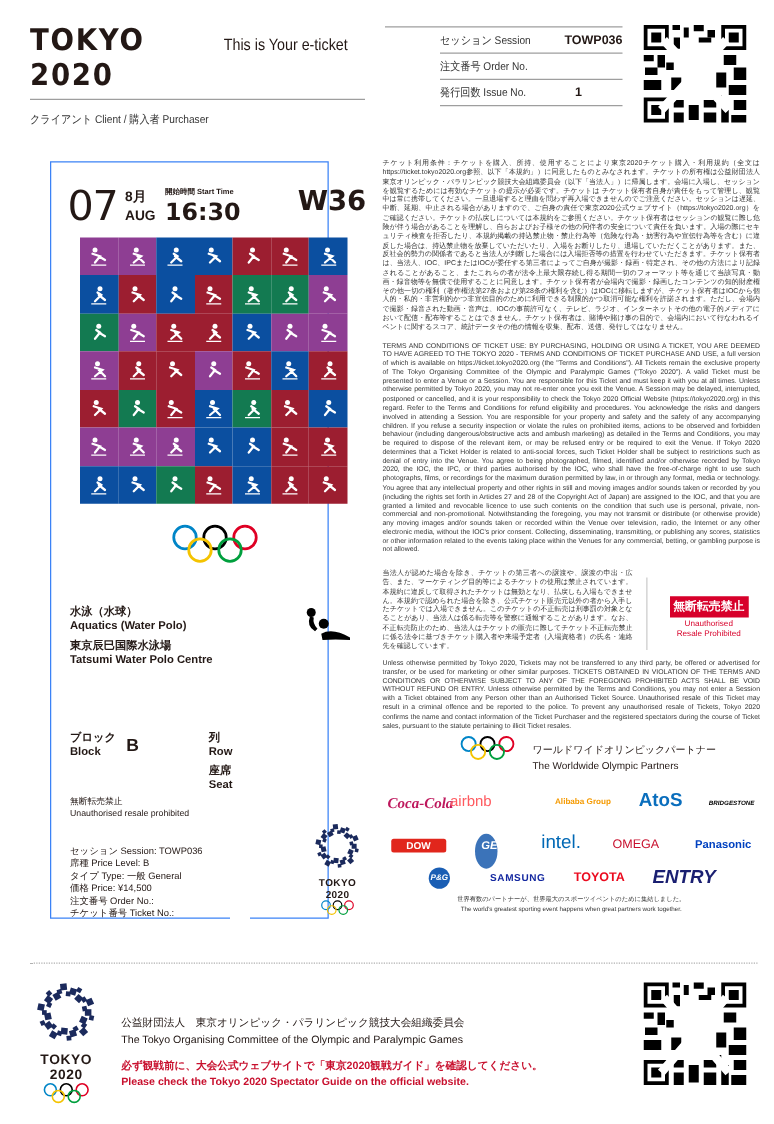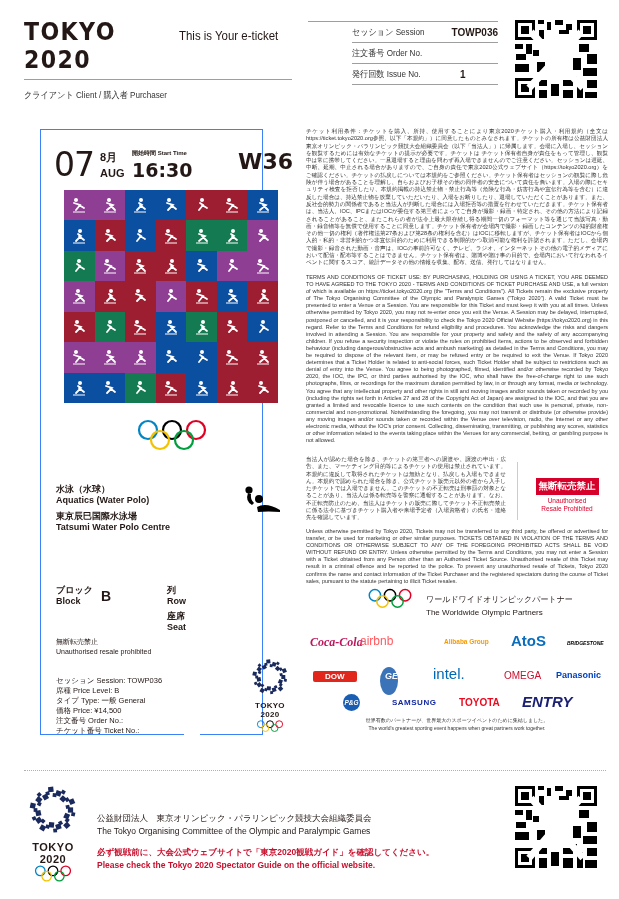--- a/index.html
+++ b/index.html
@@ -628,21 +628,21 @@
 
 <div class="logo" style="left:310px; top:635px; color:#be185d; font-family:'Liberation Serif',serif; font-style:italic; font-size:12px;">Coca-Cola</div>
 <div class="logo" style="left:360px; top:634px; color:#ff5a5f; font-size:12px; font-weight:normal;">airbnb</div>
 <div class="logo" style="left:444px; top:638px; color:#f59a00; font-size:6.5px;">Alibaba Group</div>
 <div class="logo" style="left:511px; top:632px; color:#0a6ebd; font-size:15px;">AtoS</div>
 <div class="logo" style="left:567px; top:640px; color:#000; font-size:5px; font-style:italic;">BRIDGESTONE</div>
 
 <div class="logo" style="left:313px; top:671px; background:#e1261c; color:#fff; font-size:8px; padding:1px 12px; border-radius:2px;">DOW</div>
 <div class="logo" style="left:380px; top:667px; background:#3b73b9; color:#fff; font-size:9px; width:18px; height:28px; border-radius:50%; text-align:right; line-height:18px; font-style:italic;">GE</div>
 <div class="logo" style="left:433px; top:665px; color:#0068b5; font-size:15px; font-weight:normal;">intel.</div>
-<div class="logo" style="left:490px; top:670px; color:#c8102e; font-size:10px; font-weight:normal;margin-left:14px;">OMEGA</div>
+<div class="logo" style="left:490px; top:670px; color:#c8102e; font-size:10px; font-weight:normal;">OMEGA</div>
 <div class="logo" style="left:556px; top:670px; color:#0041c0; font-size:9px;">Panasonic</div>
 
 <div class="logo" style="left:343px; top:694px; background:#1a5eb4; color:#fff; font-size:6.5px; width:17px; height:17px; border-radius:50%; text-align:center; line-height:17px; font-style:italic;">P&amp;G</div>
 <div class="logo" style="left:392px; top:698px; color:#1428a0; font-size:8px; letter-spacing:0.5px;">SAMSUNG</div>
 <div class="logo" style="left:459px; top:697px; color:#eb0a1e; font-size:10px;">TOYOTA</div>
 <div class="logo" style="left:522px; top:693px; color:#1a1f71; font-size:15px; font-style:italic;">ENTRY</div>
 
 <div class="tagline">
   <div>世界有数のパートナーが、世界最大のスポーツイベントのために集結しました。</div>
   <div>The world's greatest sporting event happens when great partners work together.</div>

